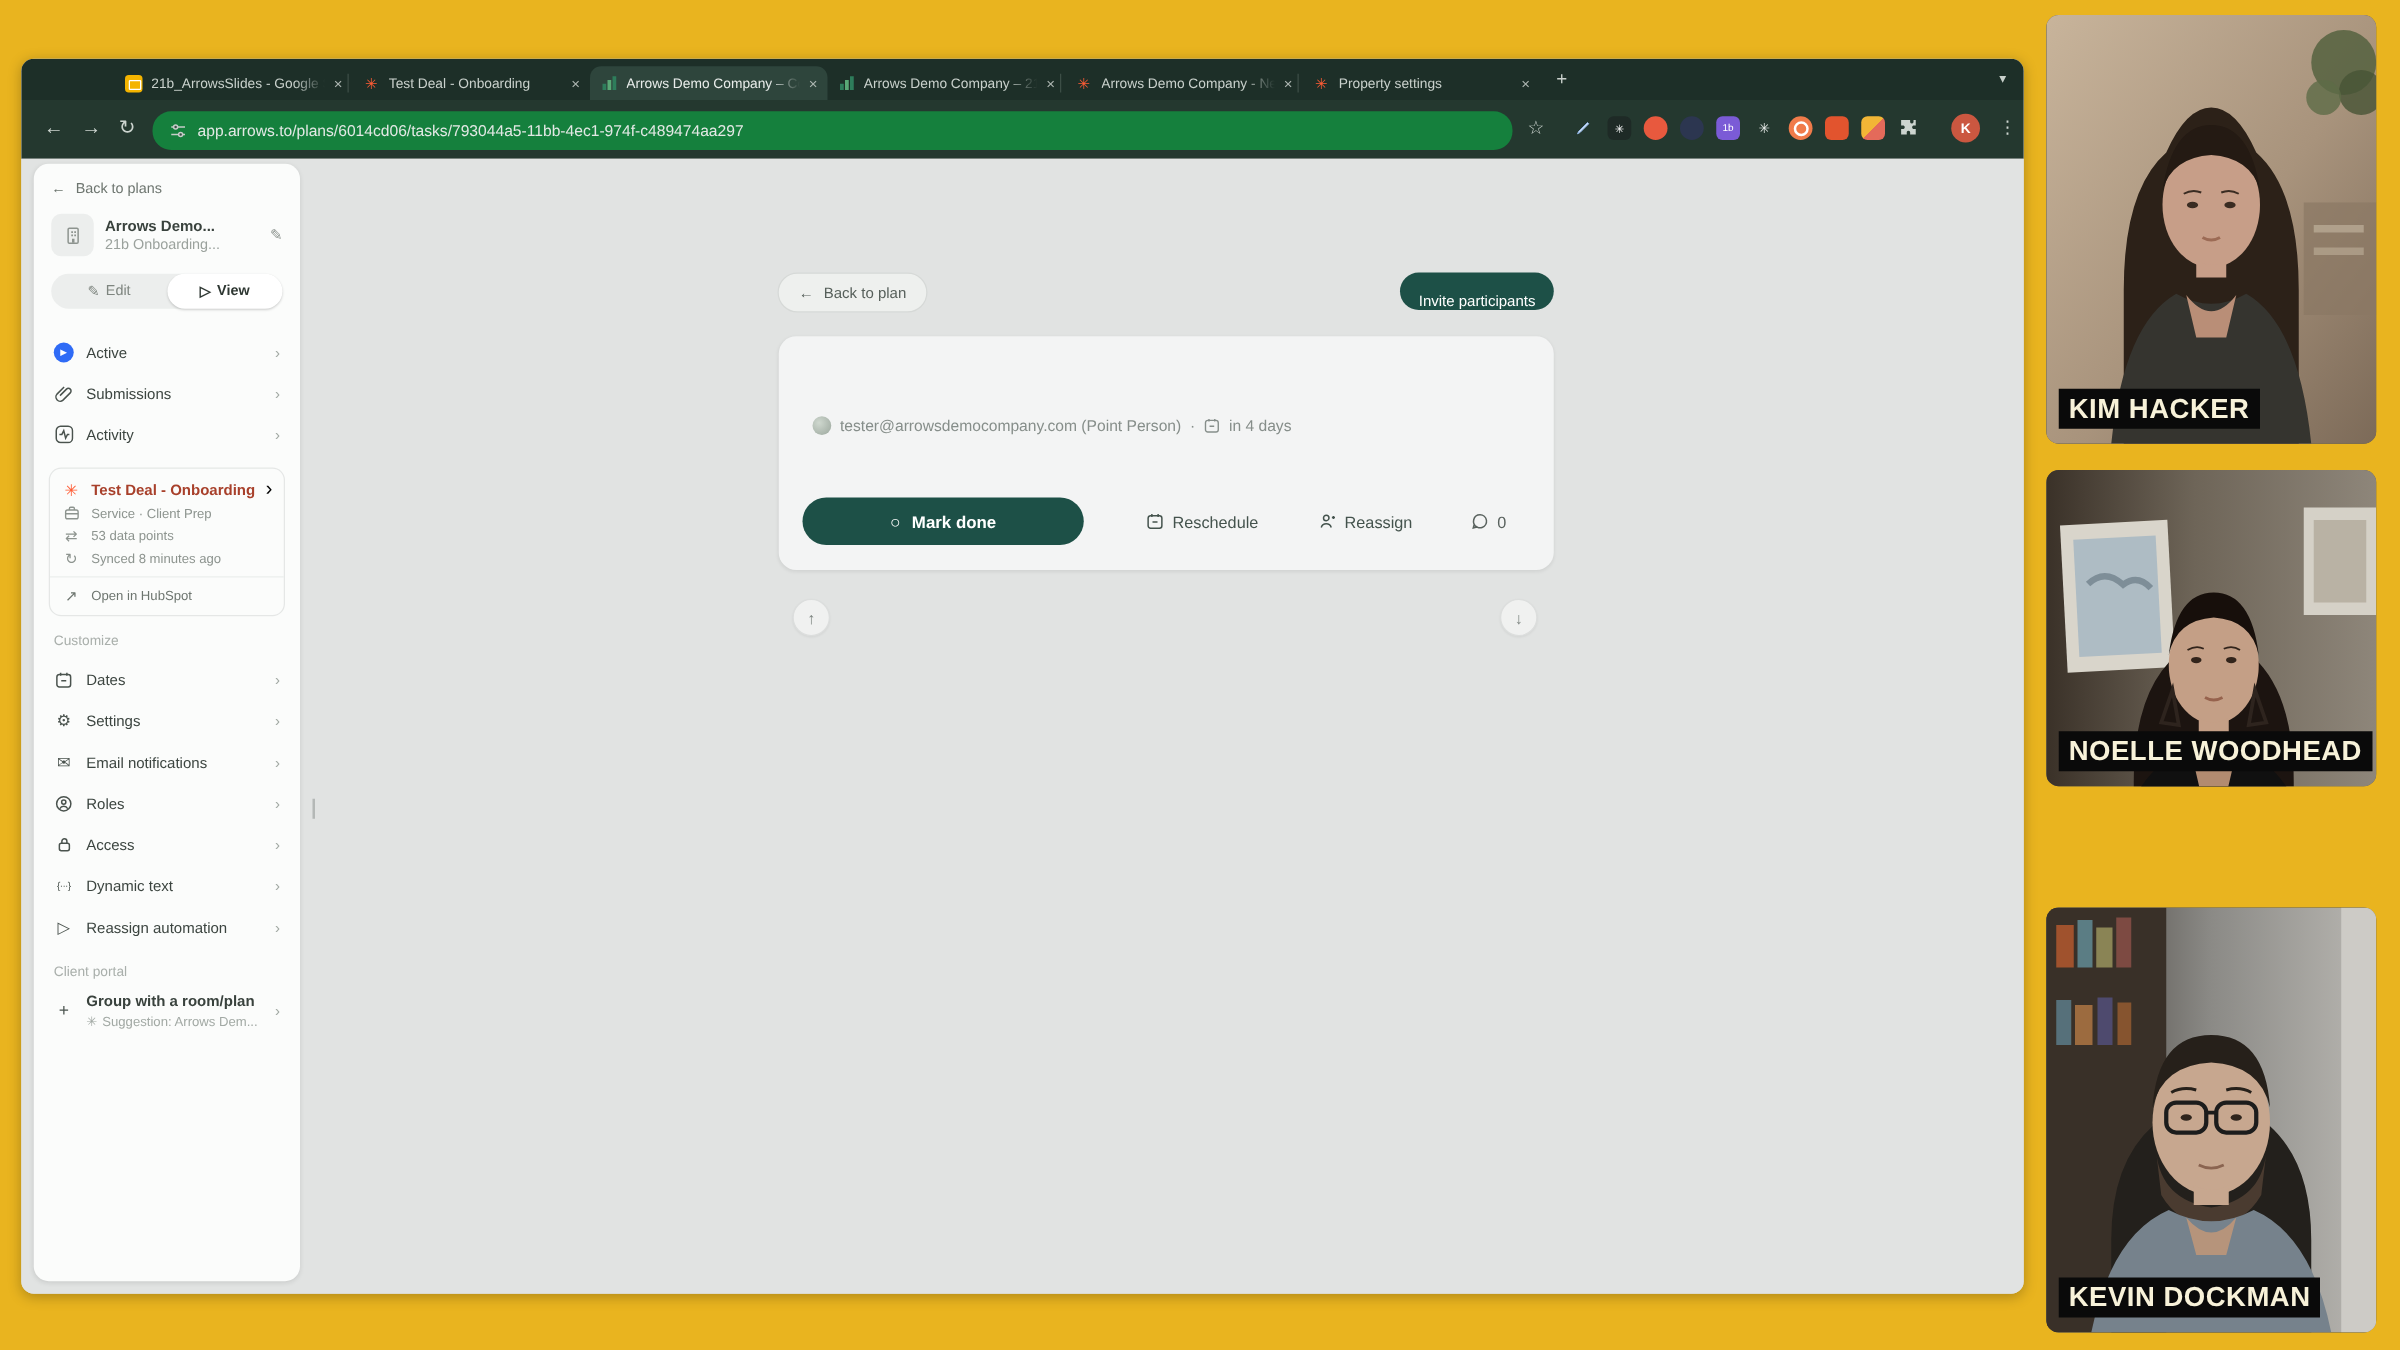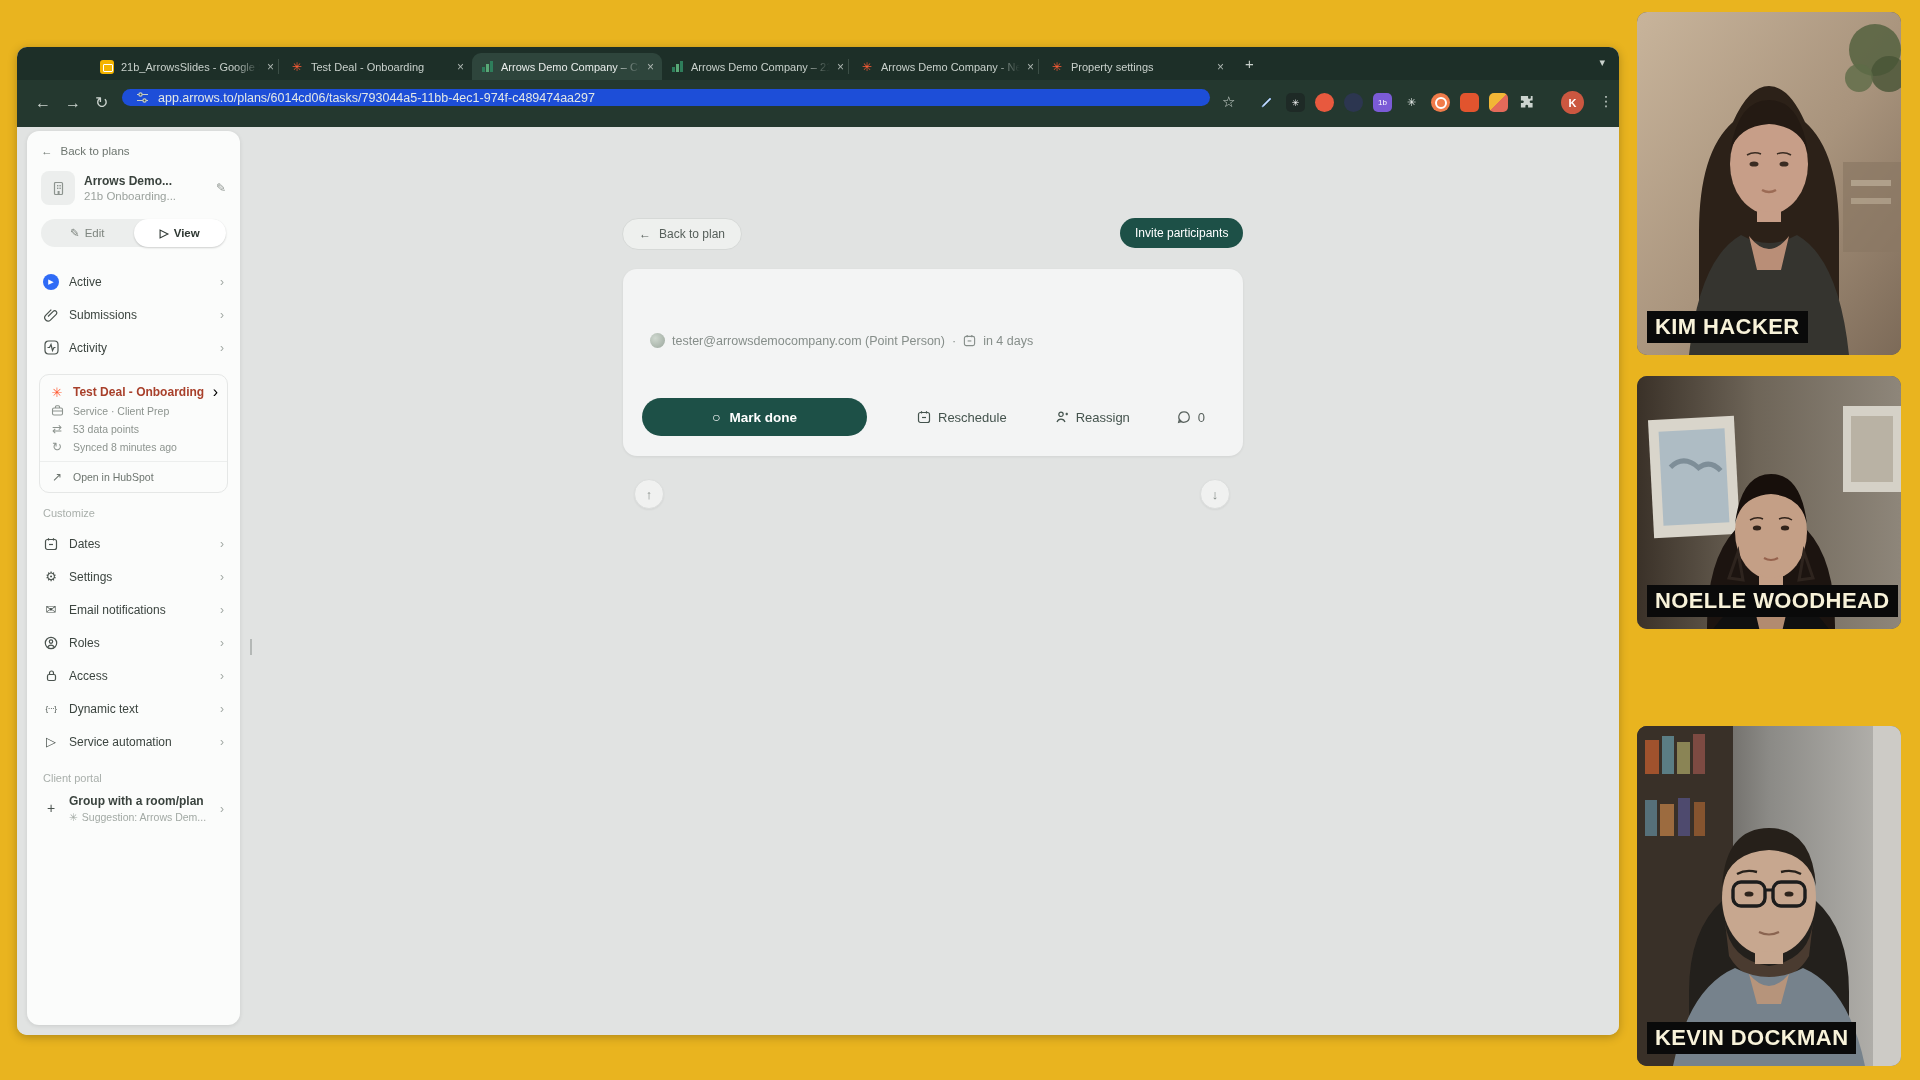--- a/index.html
+++ b/index.html
@@ -27,22 +27,22 @@
   .tab-sep{position:absolute;top:12px;width:1px;height:15px;background:#3c4e46;}
   .fav{width:14px;height:14px;flex:0 0 auto;display:flex;align-items:center;justify-content:center;}
   .fav-slides{background:#f4b400;border-radius:3px;position:relative;}
   .fav-slides::after{content:"";position:absolute;left:3px;top:4px;width:8px;height:6px;border:1.5px solid #fff;border-radius:1px;}
   .fav-hubspot{color:#ff5c35;font-size:12px;line-height:1;}
   .newtab{position:absolute;top:8px;color:#c9d1cc;font-size:15px;}
   .tab-menu-chevron{position:absolute;top:9px;right:14px;color:#c9d1cc;font-size:11px;}
   .toolbar{position:absolute;left:0;top:33px;width:100%;height:47px;background:#24382f;}
   .navbtn{position:absolute;top:13px;color:#ccd4cf;font-size:16px;line-height:20px;}
   .urlbox{
-    position:absolute;left:105px;top:9px;width:1088px;height:17px;border-radius:15px;
-    background:#1d4ed8;display:flex;align-items:center;gap:9px;padding:0 14px;box-sizing:border-box;
+    position:absolute;left:105px;top:9px;width:1088px;height:31px;border-radius:15px;
+    background:#15803d;display:flex;align-items:center;gap:9px;padding:0 14px;box-sizing:border-box;
   }
   .url-text{color:#e3e8e5;font-size:12.5px;white-space:nowrap;overflow:hidden;}
   .star{position:absolute;top:13px;left:1205px;color:#ccd4cf;font-size:15px;}
   .ext{position:absolute;top:13px;width:19px;height:19px;border-radius:5px;
     display:flex;align-items:center;justify-content:center;font-size:9px;color:#fff;}
   .avatar-k{position:absolute;top:11px;left:1544px;width:23px;height:23px;border-radius:50%;
     background:#cb5740;color:#fff;font-size:11px;font-weight:bold;display:flex;align-items:center;justify-content:center;}
   .browser-menu{position:absolute;top:13px;left:1582px;color:#ccd4cf;font-size:14px;}
   
   .app{position:absolute;left:0;top:80px;width:100%;height:908px;background:#e1e3e2;}
@@ -74,21 +74,21 @@
   .portal-t1{font-size:12px;font-weight:bold;color:#39423d;}
   .portal-t2{font-size:10.5px;color:#a2a9a4;margin-top:3px;display:flex;gap:4px;align-items:center;}
   
   .pill-back{
     position:absolute;left:605px;top:91px;height:30px;border:1px solid #d6d9d7;border-radius:16px;
     background:rgba(244,245,244,.7);display:flex;align-items:center;gap:8px;padding:0 16px;
     font-size:12px;color:#565f5a;
   }
   .btn-invite{
     position:absolute;left:1103px;top:91px;height:30px;border-radius:16px;background:#1d5047;
-    color:#fff;font-size:12px;display:flex;align-items:center;padding:0 15px;
+    color:#fff;font-size:12px;display:flex;align-items:flex-end;padding:0 15px;
   }
   .task-card{
     position:absolute;left:606px;top:142px;width:620px;height:187px;background:#f3f4f4;
     border-radius:14px;box-shadow:0 1px 3px rgba(0,0,0,.07);
   }
   .task-title{position:absolute;left:27px;top:22px;font-size:27px;font-weight:bold;color:#2f3a35;letter-spacing:-.3px;}
   .task-meta{position:absolute;left:27px;top:64px;display:flex;align-items:center;gap:7px;font-size:12.5px;color:#868e8a;}
   .meta-avatar{width:15px;height:15px;border-radius:50%;background:radial-gradient(circle at 35% 35%,#cfd8cf,#9aa69c);}
   .task-actions{position:absolute;left:19px;top:129px;display:flex;align-items:center;}
   .btn-done{height:38px;width:225px;border-radius:19px;background:#1d5047;color:#fff;
@@ -342,21 +342,21 @@
         <span>Access</span>
         <span class="chev">›</span>
       </div>
       <div class="srow">
         <span class="sicon" style="font-size:8px;letter-spacing:-.5px">{···}</span>
         <span>Dynamic text</span>
         <span class="chev">›</span>
       </div>
       <div class="srow">
         <span class="sicon" style="font-size:13px">▷</span>
-        <span>Service automation</span>
+        <span>Reassign automation</span>
         <span class="chev">›</span>
       </div>
 
       <div class="sec-head">Client portal</div>
       <div class="portal-row">
         <span class="sicon" style="font-size:14px;margin-top:6px">+</span>
         <span style="flex:1">
           <div class="portal-t1">Group with a room/plan</div>
           <div class="portal-t2">
             <span>✳</span>

